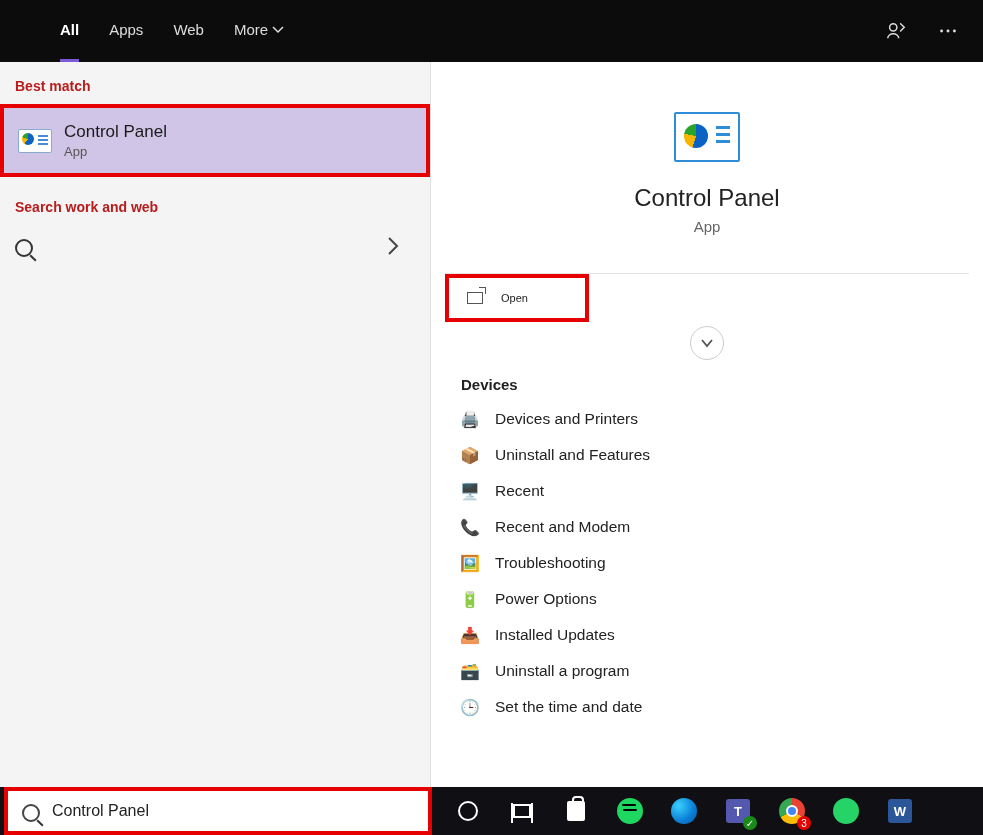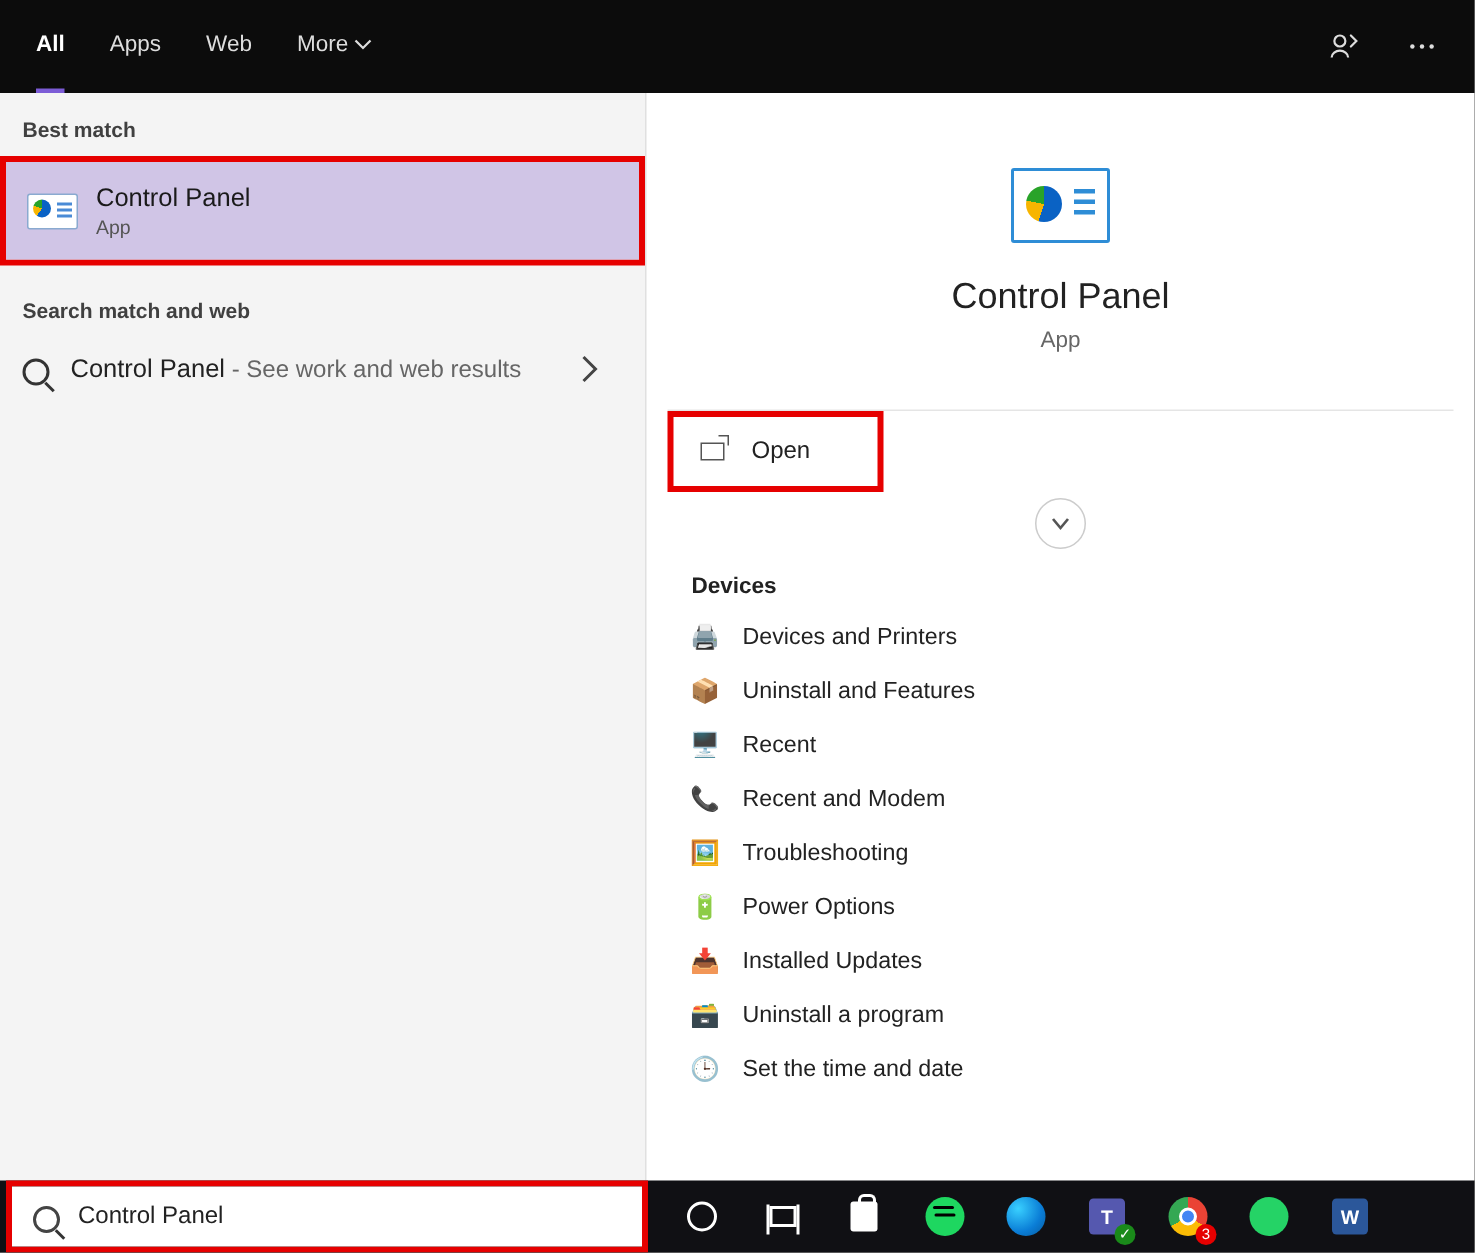--- a/index.html
+++ b/index.html
@@ -3,30 +3,30 @@
 <meta charset="utf-8">
 <style>
   * { box-sizing: border-box; margin: 0; padding: 0; font-family: "Segoe UI", Arial, sans-serif; }
   html, body { width: 983px; height: 835px; overflow: hidden; background: #000; }
   .root { width: 983px; height: 835px; background: #fff; position: relative; }
 
   
   .topbar { height: 62px; background: #0c0c0c; display: flex; align-items: center; padding: 0 24px; color: #fff; }
   .tabs { display: flex; gap: 30px; align-items: center; height: 100%; }
   .tab { color: #ddd; font-size: 15px; height: 100%; display: flex; align-items: center; border-bottom: 3px solid transparent; cursor: default; }
-  .tab.active { color: #fff; font-weight: 600; border-bottom: 3px solid #7c5cd6; }
+  .tab.active { color: #fff; font-weight: 600; border-bottom: 3px solid #7c5cd6; margin-left: 36px; }
   .tab .chev { margin-left: 4px; }
   .top-icons { margin-left: auto; display: flex; gap: 30px; align-items: center; color: #ddd; }
 
   
   .body { position: absolute; top: 62px; bottom: 48px; left: 0; right: 0; display: flex; background: #f7f7f7; }
   .left { width: 430px; background: #f4f4f4; position: relative; }
   .right { flex: 1; background: #fff; padding: 20px 0 0 0; border-left: 1px solid #e0e0e0; overflow: hidden; }
 
-  .section-title { font-size: 14px; font-weight: 600; color: #404040; padding: 16px 15px 10px; }
+  .section-title { font-size: 14px; font-weight: 600; color: #b91c1c; padding: 16px 15px 10px; }
 
   .best-match-box { border: 4px solid #e60000; margin: 0 0 6px 0; }
   .best-match { background: #d0c5e6; display: flex; align-items: center; padding: 14px 14px; gap: 12px; }
   .cp-thumb { width: 34px; height: 24px; background: #fff; border: 1px solid #8aaad0; border-radius: 2px; position: relative; }
   .cp-thumb::before { content: ""; position: absolute; left: 3px; top: 3px; width: 12px; height: 12px; border-radius: 50%; background: conic-gradient(#0a62c4 0 60%, #f7b500 60% 80%, #29a329 80% 100%); }
   .cp-thumb::after { content: ""; position: absolute; right: 3px; top: 5px; width: 10px; height: 2px; background: #4a8bd6; box-shadow: 0 4px 0 #4a8bd6, 0 8px 0 #4a8bd6; }
   .bm-title { font-size: 17px; color: #1a1a1a; font-weight: 400; }
   .bm-sub { font-size: 13px; color: #555; margin-top: 2px; }
 
   .web-item { display: flex; align-items: center; padding: 10px 15px 6px; gap: 14px; }
@@ -42,21 +42,21 @@
   .hero .big-icon::before { content: ""; position: absolute; left: 8px; top: 10px; width: 24px; height: 24px; border-radius: 50%; background: conic-gradient(#0a62c4 0 55%, #f7b500 55% 78%, #29a329 78% 100%); }
   .hero .big-icon::after { content: ""; position: absolute; right: 8px; top: 12px; width: 14px; height: 3px; background: #2e8dd6; box-shadow: 0 7px 0 #2e8dd6, 0 14px 0 #2e8dd6; }
   .hero h2 { font-size: 24px; font-weight: 400; margin-top: 22px; color: #222; }
   .hero .sub { font-size: 15px; color: #666; margin-top: 6px; }
 
   .actions { border-top: 1px solid #e5e5e5; margin: 8px 14px 0; }
   .open-box { border: 4px solid #e60000; margin: 0; display: inline-block; }
   .action-row { display: flex; align-items: center; padding: 14px 18px; gap: 18px; width: 136px; }
   .open-ico { width: 16px; height: 12px; border: 1.5px solid #555; position: relative; }
   .open-ico::after { content: ""; position: absolute; top: -6px; right: -4px; width: 6px; height: 6px; border-top: 1.5px solid #555; border-right: 1.5px solid #555; }
-  .action-row span { font-size: 16px; color: #222; }
+  .action-row span { font-size: 11px; color: #222; }
 
   .expand { display: flex; justify-content: center; margin-top: 4px; }
   .expand-btn { width: 34px; height: 34px; border: 1px solid #ccc; border-radius: 50%; display: flex; align-items: center; justify-content: center; background: #fff; color: #555; font-size: 16px; }
 
   .recent-title { font-size: 15px; font-weight: 600; color: #222; padding: 16px 30px 8px; }
   .recent-list { padding: 0 18px; }
   .recent-item { display: flex; align-items: center; gap: 16px; padding: 9px 12px; font-size: 15.5px; color: #222; }
   .ri-icon { width: 18px; height: 18px; display: flex; align-items: center; justify-content: center; font-size: 16px; }
 
   
@@ -130,27 +130,24 @@
       <div class="best-match-box">
         <div class="best-match">
           <div class="cp-thumb"></div>
           <div>
             <div class="bm-title">Control Panel</div>
             <div class="bm-sub">App</div>
           </div>
         </div>
       </div>
 
-      <div class="section-title">Search match and web</div>
+      <div class="section-title">Search work and web</div>
 
       <div class="web-item">
         <div class="search-ico"></div>
-        <div>
-          <span class="web-txt">Control Panel</span><span class="web-sub"> - See work and web results</span>
-        </div>
         <div class="web-chev">
           <svg width="12" height="20" viewBox="0 0 12 20">
               <path d="M2 2 L10 10 L2 18" stroke="#444" stroke-width="2" fill="none"></path>
             </svg>
         </div>
       </div>
 
     </div>
 
     <div class="right">

